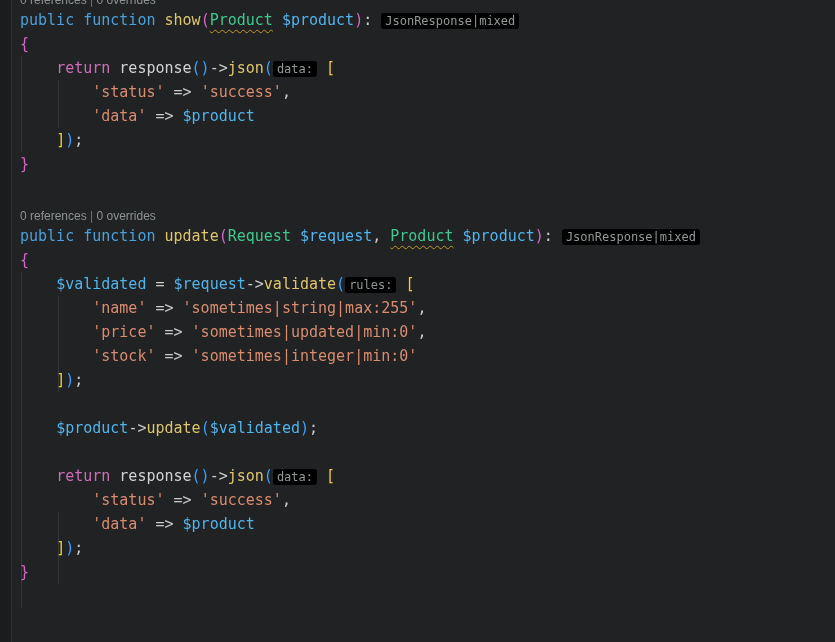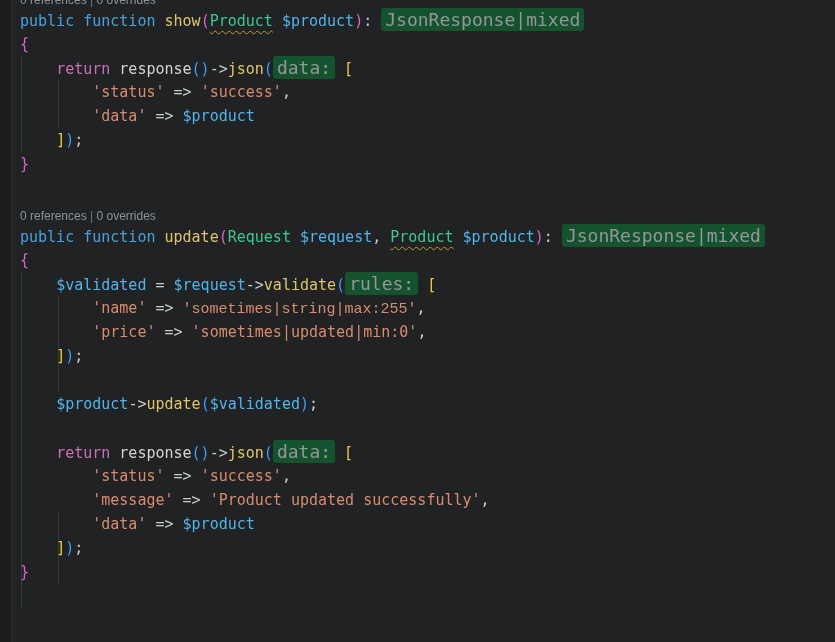--- a/index.html
+++ b/index.html
@@ -25,22 +25,22 @@
   .codelens-line{
     height:24px;display:flex;align-items:flex-end;
     font-family:"Liberation Sans",sans-serif;
     font-size:12px;line-height:16px;
     color:#8e9396;
   }
   .codelens-link{cursor:pointer;}
   .codelens-sep{white-space:pre;color:#6f7477;}
   .tok{white-space:pre;}
   .tok-hint{
-    background:#14532d;border-radius:3px;padding:1px 4px;
-    font-size:18px;
+    background:#000000;border-radius:3px;padding:1px 4px;
+    font-size:12px;
   }
   .squiggle{
     text-decoration-line:underline;
     text-decoration-style:wavy;
     text-decoration-color:#c29a2a;
     text-decoration-thickness:1px;
     text-underline-offset:4px;
   }
 </style>
 </head>
@@ -70,26 +70,26 @@
       <div class="code-line"><span class="tok" style="color: rgb(213, 103, 200);">}</span></div>
       <div class="code-line"></div>
       <div class="codelens-line">
         <span class="codelens-link">0 references</span>
         <span class="codelens-sep"> | </span>
         <span class="codelens-link">0 overrides</span>
       </div>
       <div class="code-line"><span class="tok" style="color: rgb(75, 160, 219);">public function </span><span class="tok" style="color: rgb(223, 197, 108);">update</span><span class="tok" style="color: rgb(213, 103, 200);">(</span><span class="tok" style="color: rgb(63, 200, 143);">Request</span><span class="tok" style="color: rgb(212, 212, 212);"> </span><span class="tok" style="color: rgb(82, 180, 236);">$request</span><span class="tok" style="color: rgb(201, 204, 203);">, </span><span class="tok squiggle" style="color: rgb(63, 200, 143);">Product</span><span class="tok" style="color: rgb(212, 212, 212);"> </span><span class="tok" style="color: rgb(82, 180, 236);">$product</span><span class="tok" style="color: rgb(213, 103, 200);">)</span><span class="tok" style="color: rgb(201, 204, 203);">:</span><span class="tok" style="color: rgb(212, 212, 212);"> </span><span class="tok tok-hint" style="color: rgb(147, 151, 152);">JsonResponse|mixed</span></div>
       <div class="code-line"><span class="tok" style="color: rgb(213, 103, 200);">{</span></div>
       <div class="code-line"><span class="tok" style="color: rgb(212, 212, 212);">    </span><span class="tok" style="color: rgb(82, 180, 236);">$validated</span><span class="tok" style="color: rgb(201, 204, 203);"> = </span><span class="tok" style="color: rgb(82, 180, 236);">$request</span><span class="tok" style="color: rgb(201, 204, 203);">-&gt;</span><span class="tok" style="color: rgb(223, 197, 108);">validate</span><span class="tok" style="color: rgb(59, 158, 255);">(</span><span class="tok tok-hint" style="color: rgb(147, 151, 152);">rules:</span><span class="tok" style="color: rgb(212, 212, 212);"> </span><span class="tok" style="color: rgb(239, 201, 60);">[</span></div>
-      <div class="code-line"><span class="tok" style="color: rgb(212, 212, 212);">        </span><span class="tok" style="color: rgb(217, 140, 112);">'name'</span><span class="tok" style="color: rgb(201, 204, 203);"> =&gt; </span><span class="tok" style="color: rgb(217, 140, 112); font-family: Liberation Mono, monospace;">'sometimes|string|max:255'</span><span class="tok" style="color: rgb(201, 204, 203);">,</span></div>
+      <div class="code-line"><span class="tok" style="color: rgb(212, 212, 212);">        </span><span class="tok" style="color: rgb(217, 140, 112);">'name'</span><span class="tok" style="color: rgb(201, 204, 203);"> =&gt; </span><span class="tok" style="color: rgb(217, 140, 112);">'sometimes|string|max:255'</span><span class="tok" style="color: rgb(201, 204, 203);">,</span></div>
       <div class="code-line"><span class="tok" style="color: rgb(212, 212, 212);">        </span><span class="tok" style="color: rgb(217, 140, 112);">'price'</span><span class="tok" style="color: rgb(201, 204, 203);"> =&gt; </span><span class="tok" style="color: rgb(217, 140, 112);">'sometimes|updated|min:0'</span><span class="tok" style="color: rgb(201, 204, 203);">,</span></div>
+      <div class="code-line"><span class="tok" style="color: rgb(212, 212, 212);">        </span><span class="tok" style="color: rgb(217, 140, 112);">'stock'</span><span class="tok" style="color: rgb(201, 204, 203);"> =&gt; </span><span class="tok" style="color: rgb(217, 140, 112);">'sometimes|integer|min:0'</span></div>
       <div class="code-line"><span class="tok" style="color: rgb(212, 212, 212);">    </span><span class="tok" style="color: rgb(239, 201, 60);">]</span><span class="tok" style="color: rgb(59, 158, 255);">)</span><span class="tok" style="color: rgb(201, 204, 203);">;</span></div>
       <div class="code-line"></div>
       <div class="code-line"><span class="tok" style="color: rgb(212, 212, 212);">    </span><span class="tok" style="color: rgb(82, 180, 236);">$product</span><span class="tok" style="color: rgb(201, 204, 203);">-&gt;</span><span class="tok" style="color: rgb(223, 197, 108);">update</span><span class="tok" style="color: rgb(59, 158, 255);">(</span><span class="tok" style="color: rgb(82, 180, 236);">$validated</span><span class="tok" style="color: rgb(59, 158, 255);">)</span><span class="tok" style="color: rgb(201, 204, 203);">;</span></div>
       <div class="code-line"></div>
       <div class="code-line"><span class="tok" style="color: rgb(212, 212, 212);">    </span><span class="tok" style="color: rgb(205, 111, 184);">return </span><span class="tok" style="color: rgb(212, 212, 212);">response</span><span class="tok" style="color: rgb(59, 158, 255);">()</span><span class="tok" style="color: rgb(201, 204, 203);">-&gt;</span><span class="tok" style="color: rgb(223, 197, 108);">json</span><span class="tok" style="color: rgb(59, 158, 255);">(</span><span class="tok tok-hint" style="color: rgb(147, 151, 152);">data:</span><span class="tok" style="color: rgb(212, 212, 212);"> </span><span class="tok" style="color: rgb(239, 201, 60);">[</span></div>
       <div class="code-line"><span class="tok" style="color: rgb(212, 212, 212);">        </span><span class="tok" style="color: rgb(217, 140, 112);">'status'</span><span class="tok" style="color: rgb(201, 204, 203);"> =&gt; </span><span class="tok" style="color: rgb(217, 140, 112);">'success'</span><span class="tok" style="color: rgb(201, 204, 203);">,</span></div>
-      <div class="code-line"><span class="tok" style="color: rgb(212, 212, 212);">        </span><span class="tok" style="color: rgb(217, 140, 112);">'message'</span><span class="tok" style="color: rgb(201, 204, 203);"> =&gt; </span><span class="tok" style="color: rgb(217, 140, 112);">'Product updated successfully'</span><span class="tok" style="color: rgb(201, 204, 203);">,</span></div>
       <div class="code-line"><span class="tok" style="color: rgb(212, 212, 212);">        </span><span class="tok" style="color: rgb(217, 140, 112);">'data'</span><span class="tok" style="color: rgb(201, 204, 203);"> =&gt; </span><span class="tok" style="color: rgb(82, 180, 236);">$product</span></div>
       <div class="code-line"><span class="tok" style="color: rgb(212, 212, 212);">    </span><span class="tok" style="color: rgb(239, 201, 60);">]</span><span class="tok" style="color: rgb(59, 158, 255);">)</span><span class="tok" style="color: rgb(201, 204, 203);">;</span></div>
       <div class="code-line"><span class="tok" style="color: rgb(213, 103, 200);">}</span></div>
     </div>
 </div>
 
 </body></html>

